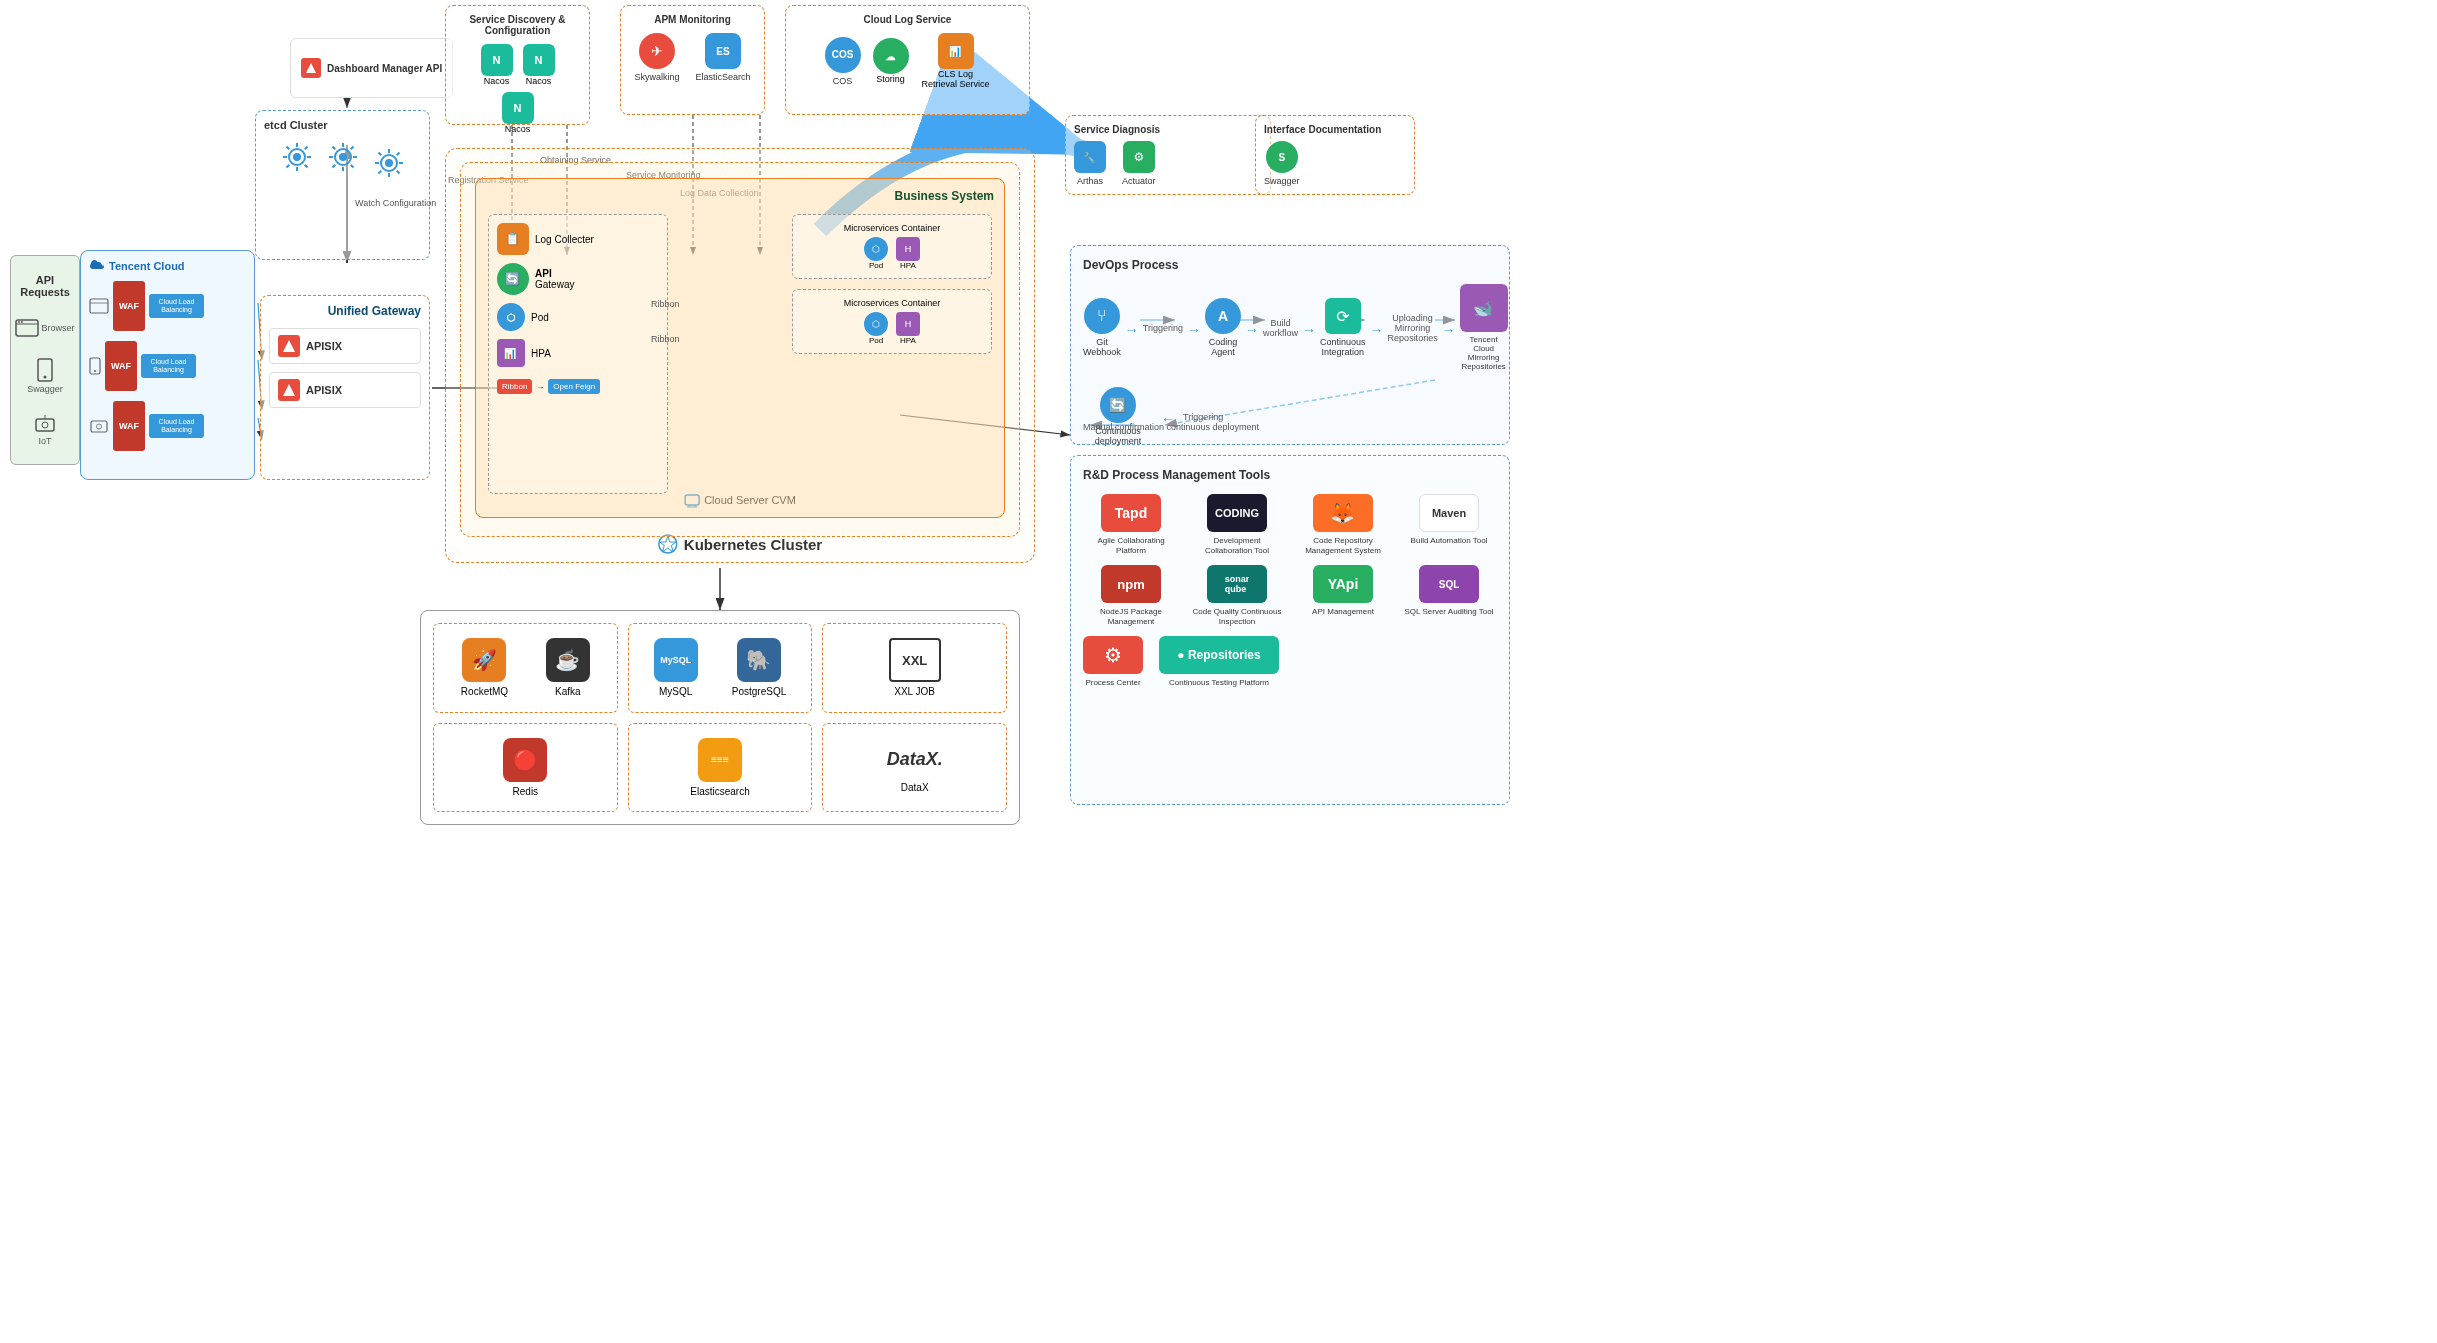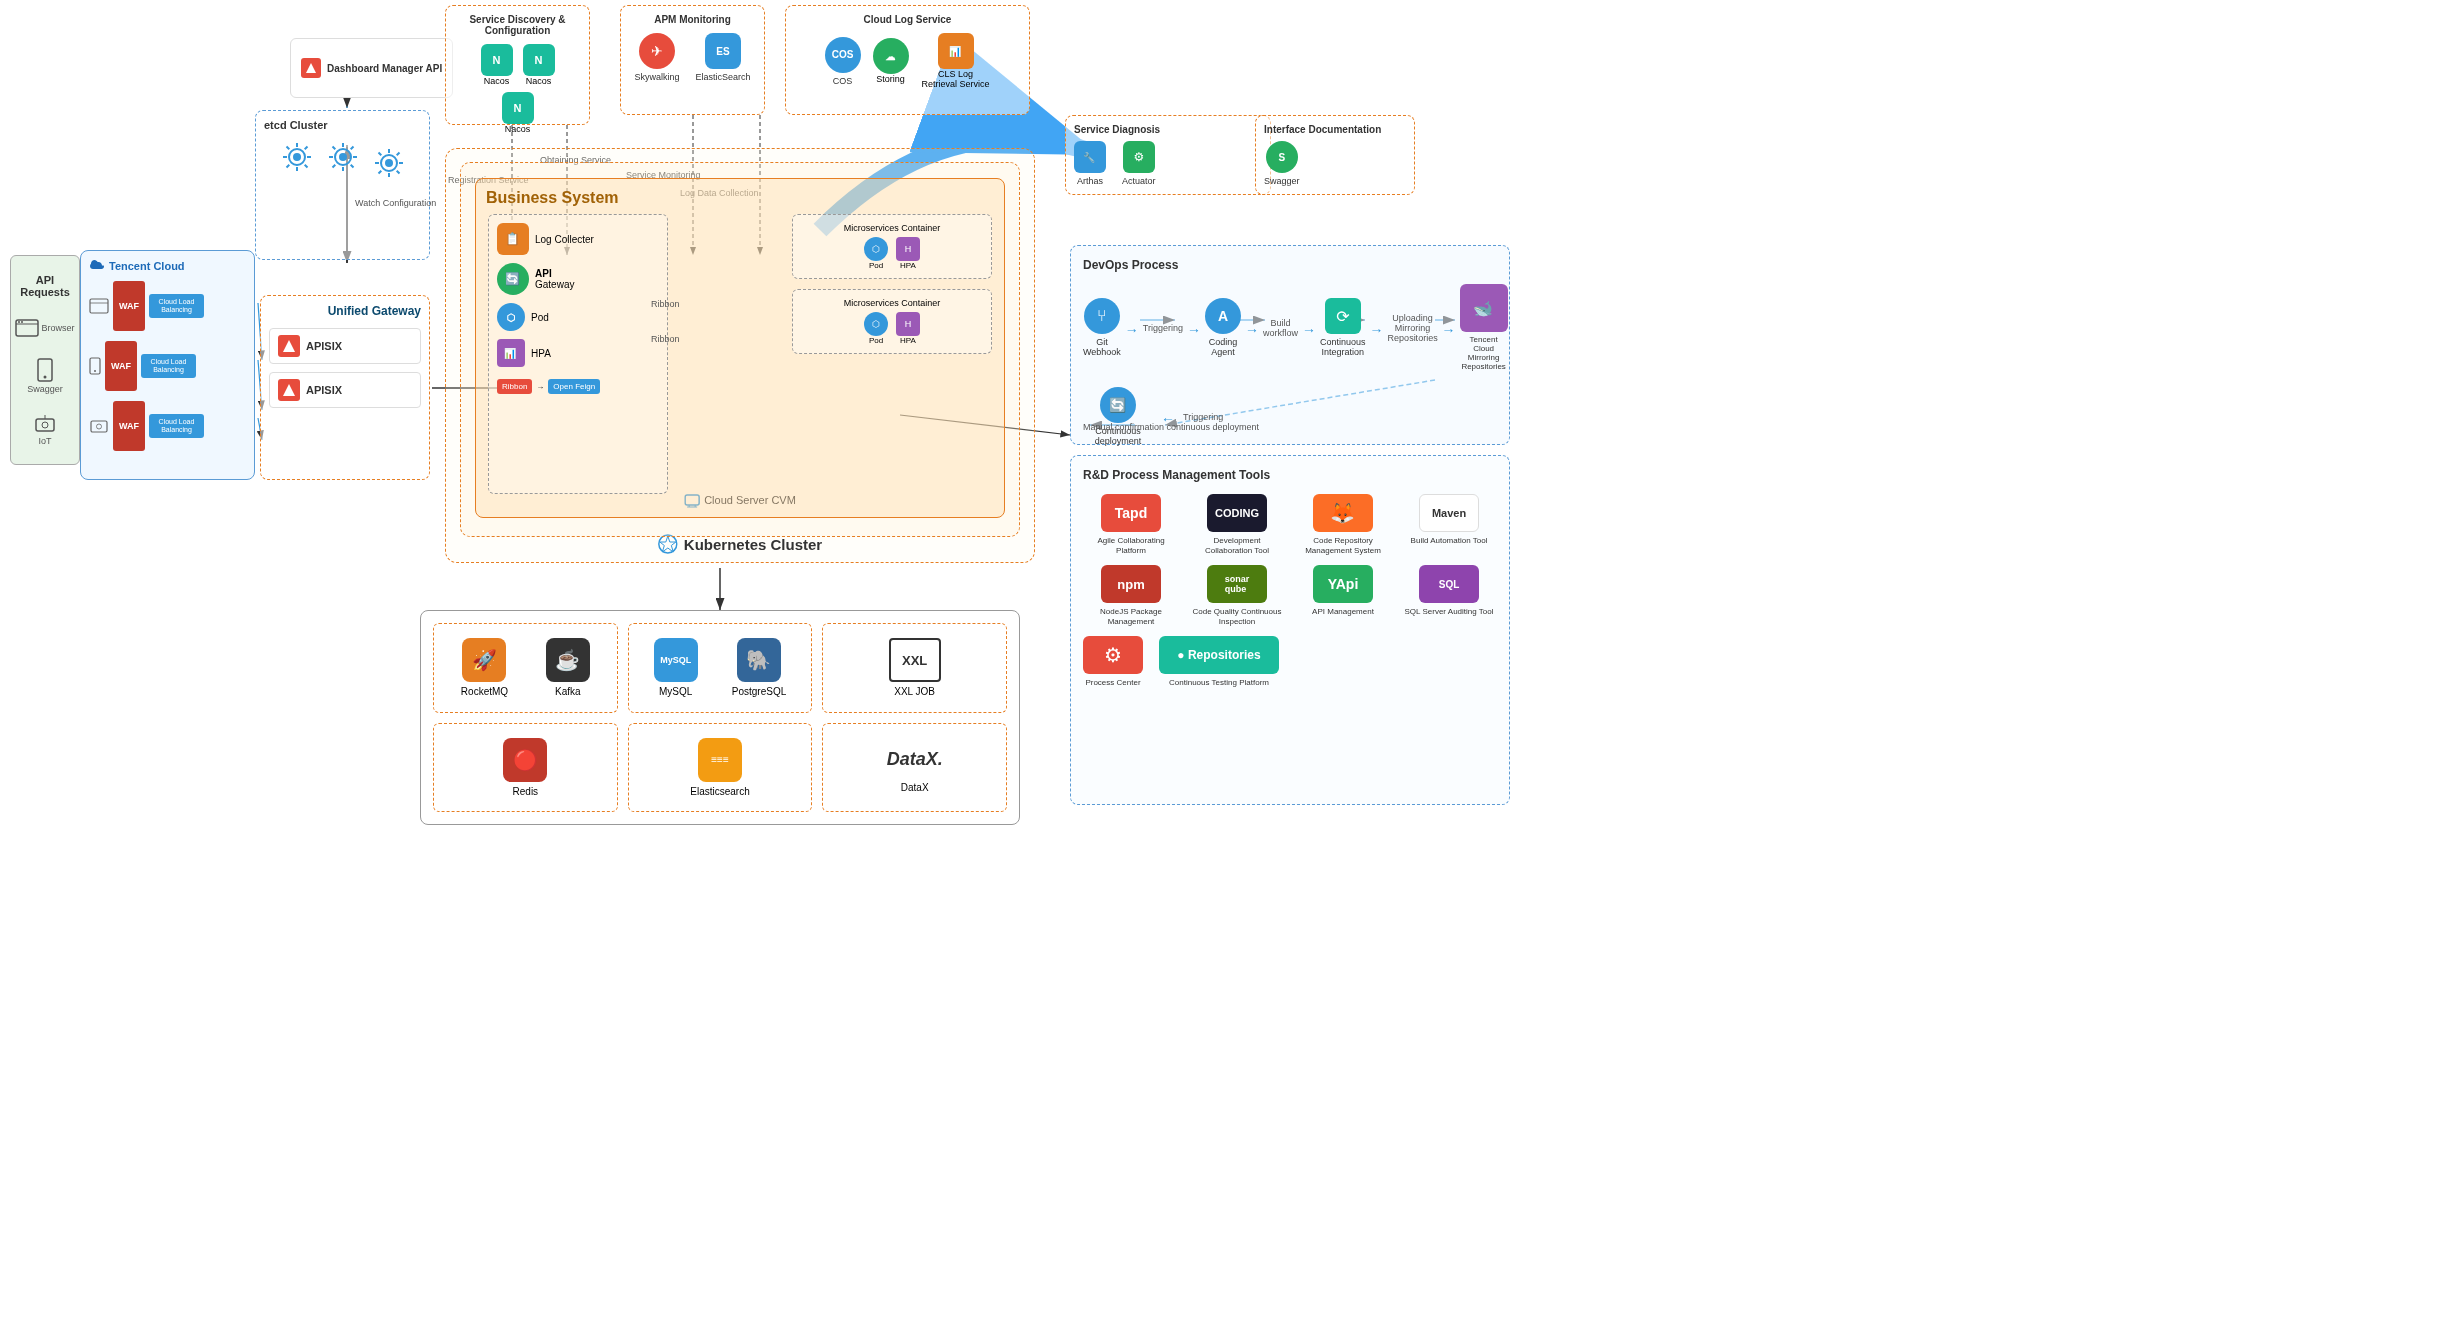--- a/index.html
+++ b/index.html
@@ -680,21 +680,21 @@
         <rect x="1" y="3" width="14" height="10" rx="2" fill="none" stroke="#3498db" stroke-width="1.5"></rect>
         <line x1="5" y1="13" x2="5" y2="15" stroke="#3498db" stroke-width="1"></line>
         <line x1="11" y1="13" x2="11" y2="15" stroke="#3498db" stroke-width="1"></line>
         <line x1="3" y1="15" x2="13" y2="15" stroke="#3498db" stroke-width="1"></line>
       </svg>
       <span>Cloud Server CVM</span>
     </div>
   </div>
 
   <div style="position:absolute;left:475px;top:178px;width:530px;height:340px;background:rgba(255,220,170,0.4);border:1.5px solid #e67e22;border-radius:8px;padding:10px;">
-    <div style="font-size:16px;font-weight:bold;color:#a16207;text-align:left;margin-bottom:8px;">Business System</div>
+    <div style="font-size:12px;font-weight:bold;color:#14532d;text-align:right;margin-bottom:8px;">Business System</div>
 
     <div style="position:absolute;left:12px;top:35px;width:180px;height:280px;border:1.5px dashed #999;border-radius:6px;padding:8px;background:rgba(255,255,255,0.3);">
 
       <div style="display:flex;align-items:center;gap:6px;margin-bottom:8px;">
         <div style="width:32px;height:32px;background:#e67e22;border-radius:6px;display:flex;align-items:center;justify-content:center;color:white;font-size:12px;">📋</div>
         <span style="font-size:10px;">Log Collecter</span>
       </div>
 
       <div style="display:flex;align-items:center;gap:6px;margin-bottom:8px;">
         <div style="width:32px;height:32px;background:#27ae60;border-radius:50%;display:flex;align-items:center;justify-content:center;color:white;font-size:12px;">🔄</div>
@@ -830,21 +830,21 @@
     </div>
 
     <div style="display:grid;grid-template-columns:repeat(4,1fr);gap:10px;margin-bottom:10px;">
 
       <div class="tool-card">
         <div style="width:60px;height:38px;background:#c0392b;border-radius:6px;display:flex;align-items:center;justify-content:center;font-size:13px;font-weight:bold;color:white;">npm</div>
         <span class="tool-name">NodeJS Package Management</span>
       </div>
 
       <div class="tool-card">
-        <div style="width:60px;height:38px;background:#4d7c0f;border-radius:6px;display:flex;align-items:center;justify-content:center;font-size:9px;font-weight:bold;color:white;">sonar<br>qube</div>
+        <div style="width:60px;height:38px;background:#0f766e;border-radius:6px;display:flex;align-items:center;justify-content:center;font-size:9px;font-weight:bold;color:white;">sonar<br>qube</div>
         <span class="tool-name">Code Quality Continuous Inspection</span>
       </div>
 
       <div class="tool-card">
         <div style="width:60px;height:38px;background:#27ae60;border-radius:6px;display:flex;align-items:center;justify-content:center;font-size:14px;font-weight:bold;color:white;">YApi</div>
         <span class="tool-name">API Management</span>
       </div>
 
       <div class="tool-card">
         <div style="width:60px;height:38px;background:#8e44ad;border-radius:6px;display:flex;align-items:center;justify-content:center;font-size:10px;font-weight:bold;color:white;">SQL</div>

